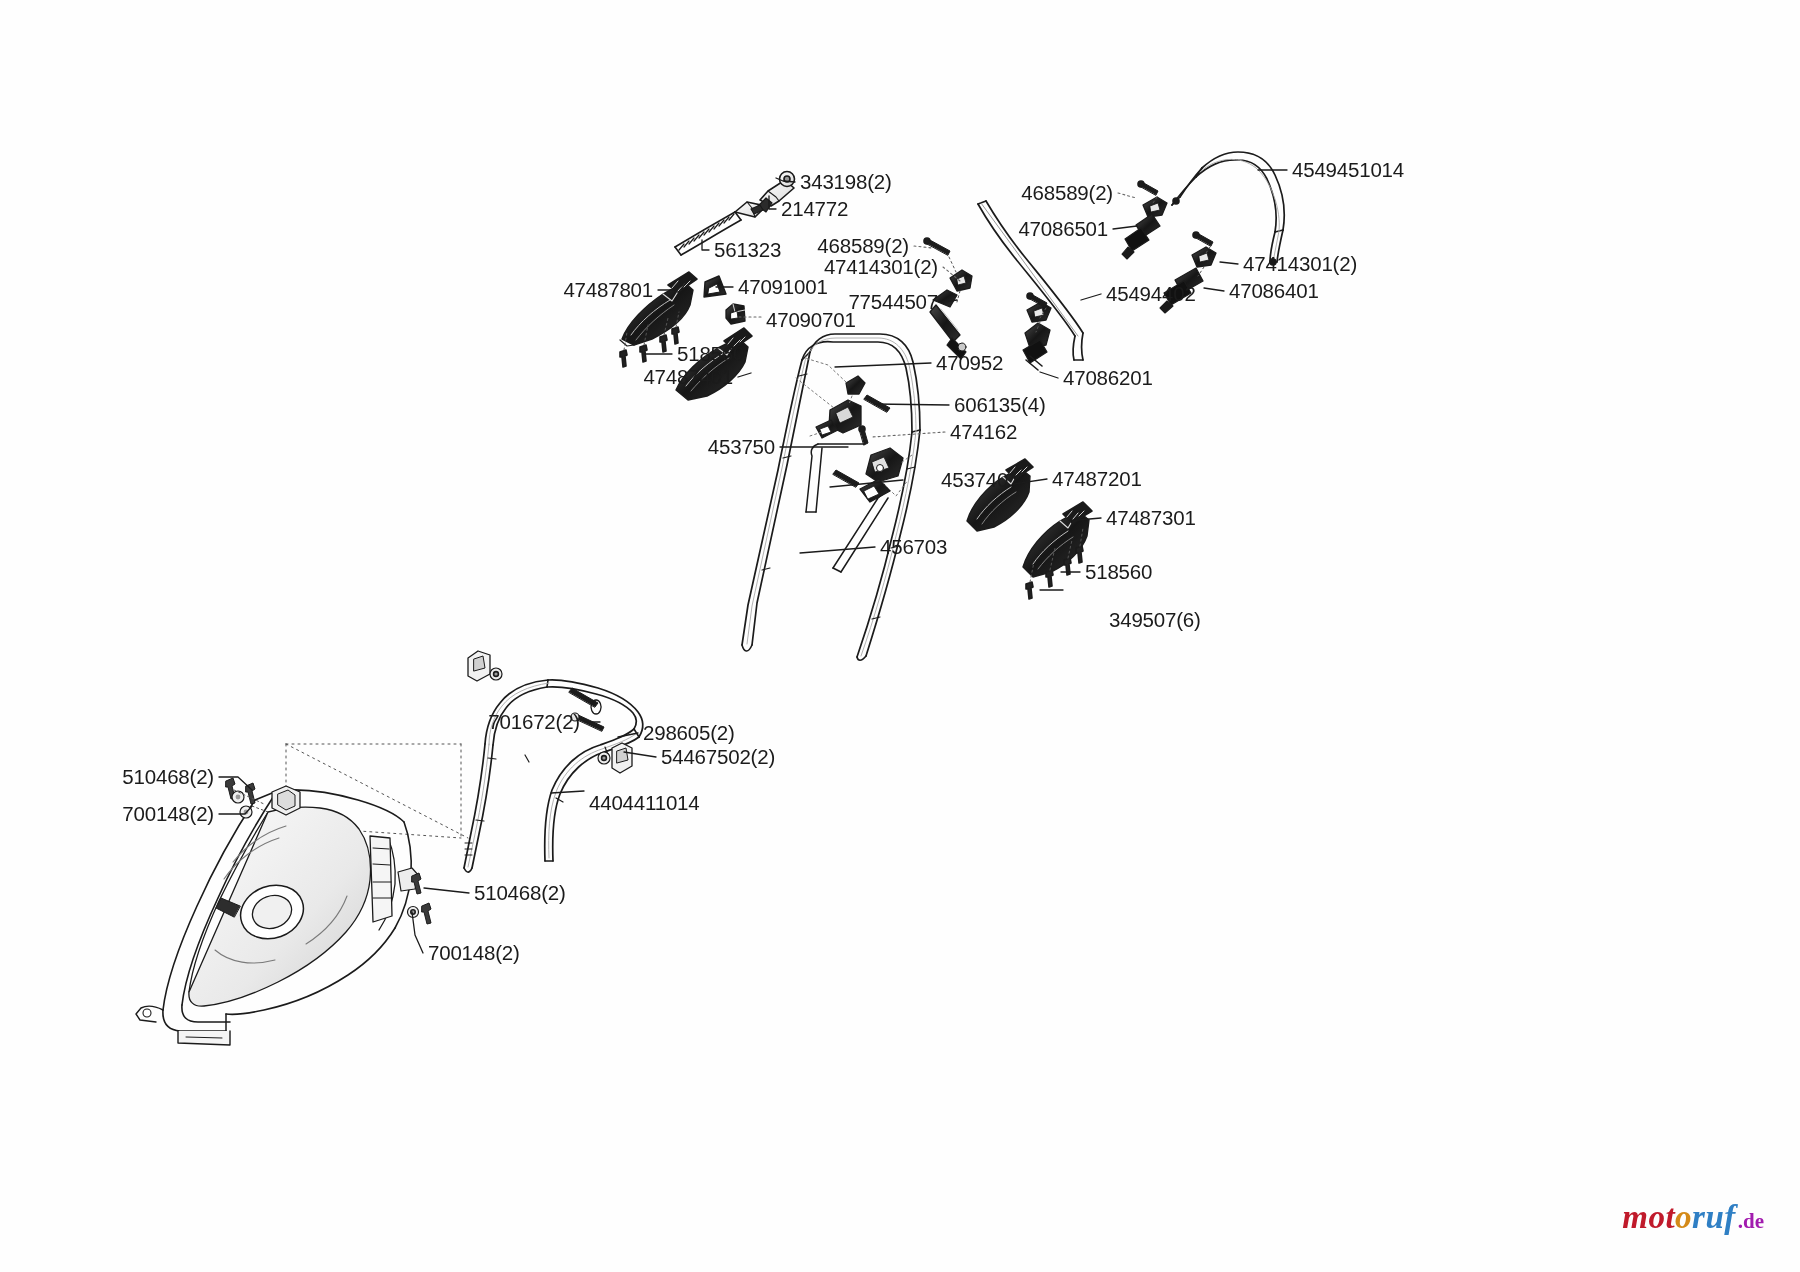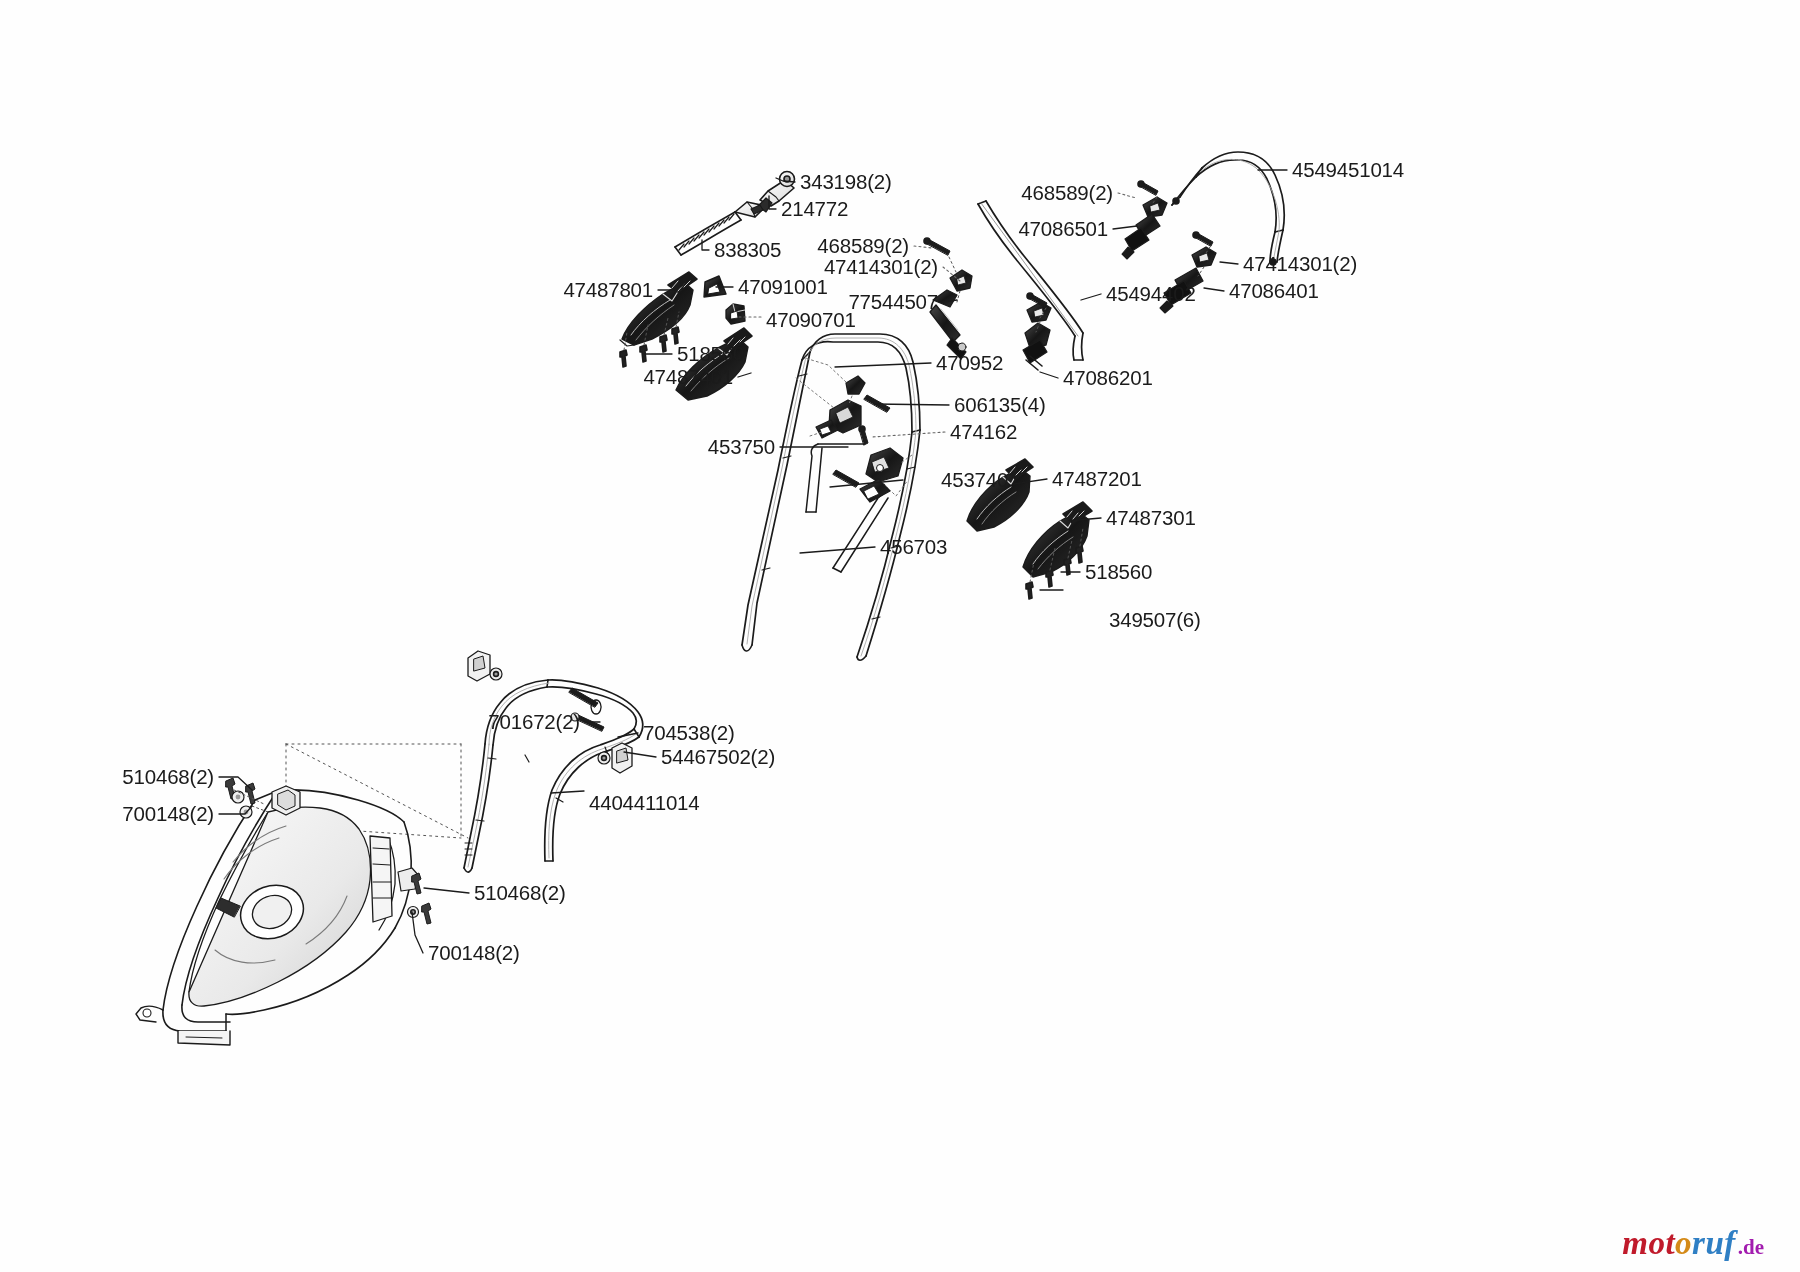--- a/index.html
+++ b/index.html
@@ -33,21 +33,21 @@
     white-space: nowrap;
     letter-spacing: -0.2px;
     line-height: 1;
   }
   .label.r { transform: translate(-100%, -50%); }
   .label.l { transform: translate(0, -50%); }
   
   #watermark {
     position: absolute;
     right: 36px;
-    bottom: 10px;
+    bottom: 36px;
     display: flex;
     align-items: baseline;
     user-select: none;
   }
   #watermark .wm-main {
     font-family: "Liberation Serif", serif;
     font-size: 33px;
     font-weight: bold;
     font-style: italic;
     letter-spacing: 0.5px;
@@ -507,21 +507,21 @@
           <polyline points="469,893 424,888" fill="none" stroke="#1b1b1b" stroke-width="1.3"></polyline>
           <polyline points="423,953 415,935 412,912" fill="none" stroke="#1b1b1b" stroke-width="1.3"></polyline>
         </g>
 
     </g>
   </svg>
 
   <div id="callouts">
       <div class="label l" style="left: 800px; top: 182px;">343198(2)</div>
       <div class="label l" style="left: 781px; top: 209px;">214772</div>
-      <div class="label l" style="left: 714px; top: 250px;">838305</div>
+      <div class="label l" style="left: 714px; top: 250px;">561323</div>
       <div class="label r" style="left: 653px; top: 290px;">47487801</div>
       <div class="label l" style="left: 738px; top: 287px;">47091001</div>
       <div class="label l" style="left: 766px; top: 320px;">47090701</div>
       <div class="label l" style="left: 677px; top: 354px;">518560</div>
       <div class="label r" style="left: 733px; top: 377px;">47487401</div>
       <div class="label r" style="left: 909px; top: 246px;">468589(2)</div>
       <div class="label r" style="left: 938px; top: 267px;">47414301(2)</div>
       <div class="label r" style="left: 938px; top: 302px;">77544507</div>
       <div class="label r" style="left: 1113px; top: 193px;">468589(2)</div>
       <div class="label r" style="left: 1108px; top: 229px;">47086501</div>
@@ -534,21 +534,21 @@
       <div class="label l" style="left: 954px; top: 405px;">606135(4)</div>
       <div class="label l" style="left: 950px; top: 432px;">474162</div>
       <div class="label r" style="left: 775px; top: 447px;">453750</div>
       <div class="label l" style="left: 908px; top: 480px; padding-left: 33px;">453740</div>
       <div class="label l" style="left: 1052px; top: 479px;">47487201</div>
       <div class="label l" style="left: 1106px; top: 518px;">47487301</div>
       <div class="label l" style="left: 880px; top: 547px;">456703</div>
       <div class="label l" style="left: 1085px; top: 572px;">518560</div>
       <div class="label l" style="left: 1109px; top: 590px; margin-top: 30px;">349507(6)</div>
       <div class="label r" style="left: 580px; top: 722px;">701672(2)</div>
-      <div class="label l" style="left: 643px; top: 733px;">704538(2)</div>
+      <div class="label l" style="left: 643px; top: 733px;">298605(2)</div>
       <div class="label l" style="left: 661px; top: 757px;">54467502(2)</div>
       <div class="label l" style="left: 589px; top: 803px;">4404411014</div>
       <div class="label r" style="left: 214px; top: 777px;">510468(2)</div>
       <div class="label r" style="left: 214px; top: 814px;">700148(2)</div>
       <div class="label l" style="left: 474px; top: 893px;">510468(2)</div>
       <div class="label l" style="left: 428px; top: 953px;">700148(2)</div>
     </div>
 
   <div id="watermark">
     <span class="wm-main">

